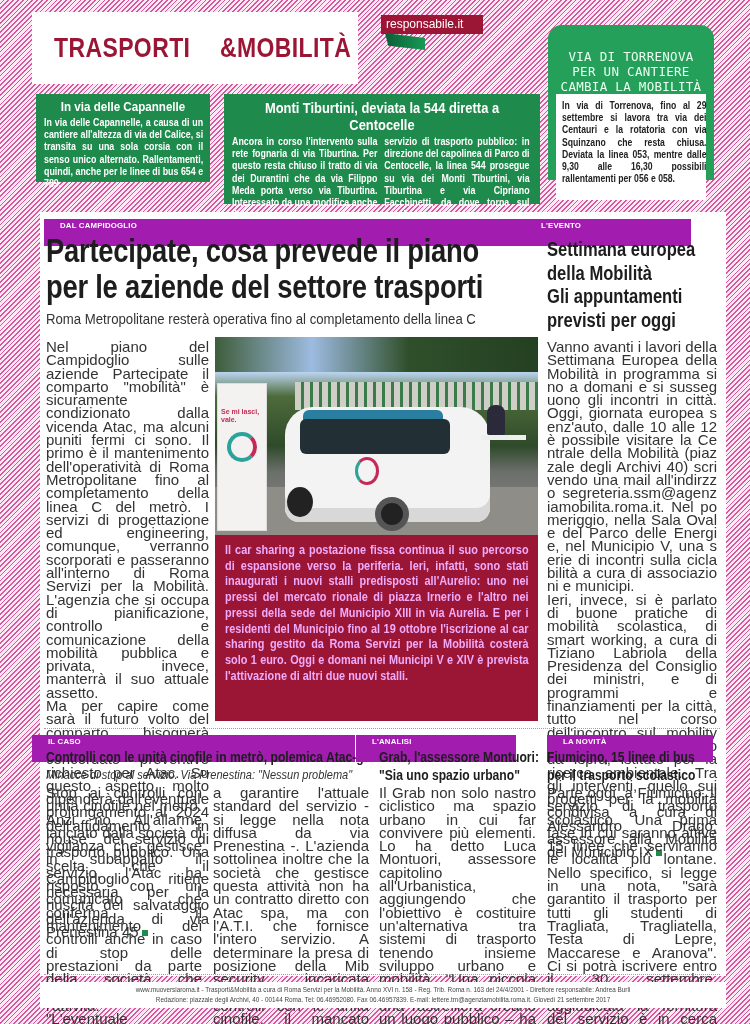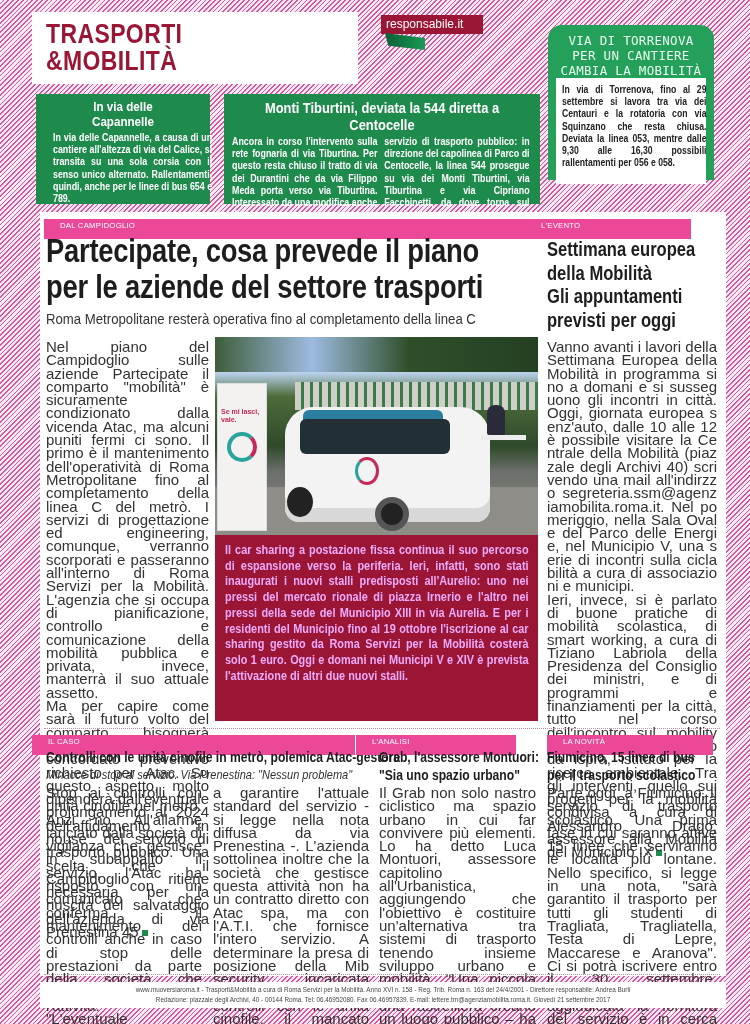--- a/index.html
+++ b/index.html
@@ -8,38 +8,38 @@
   font-family:"Liberation Sans",sans-serif;
   background-color:#fbe9f3;
   background-image:repeating-linear-gradient(135deg,#fbe9f3 0px,#fbe9f3 2.2px,#d9559c 2.2px,#d9559c 3.4px);
   position:relative;color:#222;
 }
 .abs{position:absolute}
 
 .masthead{left:32px;top:12px;width:326px;height:72px;background:#fff;display:flex;align-items:center;padding-left:12px}
 .logo-tm{font-family:"DejaVu Sans",sans-serif;font-weight:900;font-size:54px;color:#9b1535;letter-spacing:-3px;line-height:1;position:relative;}
 .logo-tm::after{content:"";position:absolute;left:0;right:6px;top:50%;border-top:2px dashed #fff;opacity:.85}
-.logo-words{margin-left:2px;display:flex;flex-direction:column;line-height:.95}
+.logo-words{margin-left:10px;display:flex;line-height:.95}
 .logo-words span{font-family:"Liberation Sans",sans-serif;font-weight:700;font-size:28px;color:#9b1535;letter-spacing:.5px;transform:scaleX(.82);transform-origin:left}
 .site-tag{left:381px;top:15px;background:#9b1535;color:#fff;font-size:12px;padding:2px 6px 3px 5px;width:102px}
 .site-ribbon{left:385px;top:33px;width:40px;height:17px;background:linear-gradient(90deg,#0a5e36,#179a55);clip-path:polygon(0 0,100% 30%,100% 100%,8% 75%)}
 
 .green{background:#1e8a4c;color:#fff}
 .gbox-title{font-weight:700;text-align:center;font-size:13.5px;transform:scaleX(.86);}
 .gbox-body{font-size:10.3px;line-height:12.2px;font-weight:700;text-align:justify;transform:scaleX(.86);transform-origin:left top}
-.box1{left:36px;top:94px;width:174px;height:110px;padding:5px 17px}
+.box1{left:36px;top:94px;width:174px;height:88px;padding:5px 8px}
 .box2{left:224px;top:94px;width:316px;height:110px;padding:5px 8px}
 .box2 .cols{display:flex;gap:8px;width:346px}
 .box2 .cols > div{flex:1}
-.box3{left:548px;top:25px;width:166px;height:155px;border-radius:14px 14px 0 0;padding:8px 8px 8px 8px;background:#24a05a}
+.box3{left:548px;top:25px;width:166px;height:155px;border-radius:14px 14px 0 0;padding:24px 8px 8px 8px;background:#24a05a}
 .box3 .sign{font-family:"DejaVu Sans Mono",monospace;font-size:12.5px;text-align:center;line-height:15px;color:#e9fff0;letter-spacing:.3px}
 .box3 .inner{background:#fff;color:#222;margin-top:0;padding:6px 6px;height:106px}
 .box3 .inner .gbox-body{color:#222;transform:scaleX(.84);width:172px}
 
-.label-bar{background:#ec4899;color:#fff;font-weight:400;font-size:7.8px;padding:2px 0 2px 16px;height:20px;letter-spacing:.2px}
+.label-bar{background:#a21caf;color:#fff;font-weight:700;font-size:7.8px;padding:2px 0 2px 16px;height:27px;letter-spacing:.2px}
 
 .panel{left:40px;top:212px;width:686px;height:764px;background:#fff}
 .main-bar{left:44px;top:219px;width:493px}
 .lev-bar{left:525px;top:219px;width:166px}
 .headline{left:46px;top:233px;width:500px;font-weight:700;font-size:33px;line-height:36px;color:#1d1d1d;transform:scaleX(.83);transform-origin:left top;white-space:nowrap;letter-spacing:-.3px}
 .subhead{left:46px;top:310px;font-size:15.5px;color:#333;transform:scaleX(.85);transform-origin:left top;white-space:nowrap}
 .body-text{font-size:15px;line-height:13.3px;color:#333;text-align:justify}
 .col1{left:46px;top:340px;width:163px}
 .photo{left:215px;top:337px;width:323px;height:198px;overflow:hidden;background:linear-gradient(#8fb6e0 0%,#b9d2ec 18%,#4d6b3a 30%,#2f4a2a 55%,#6b6f6a 68%,#8a8a86 100%)}
 .caption{left:215px;top:535px;width:323px;height:186px;background:#9b1535;color:#f0abfc;padding:8px 10px;font-weight:700;font-size:12.4px;line-height:15.7px;text-align:justify}

